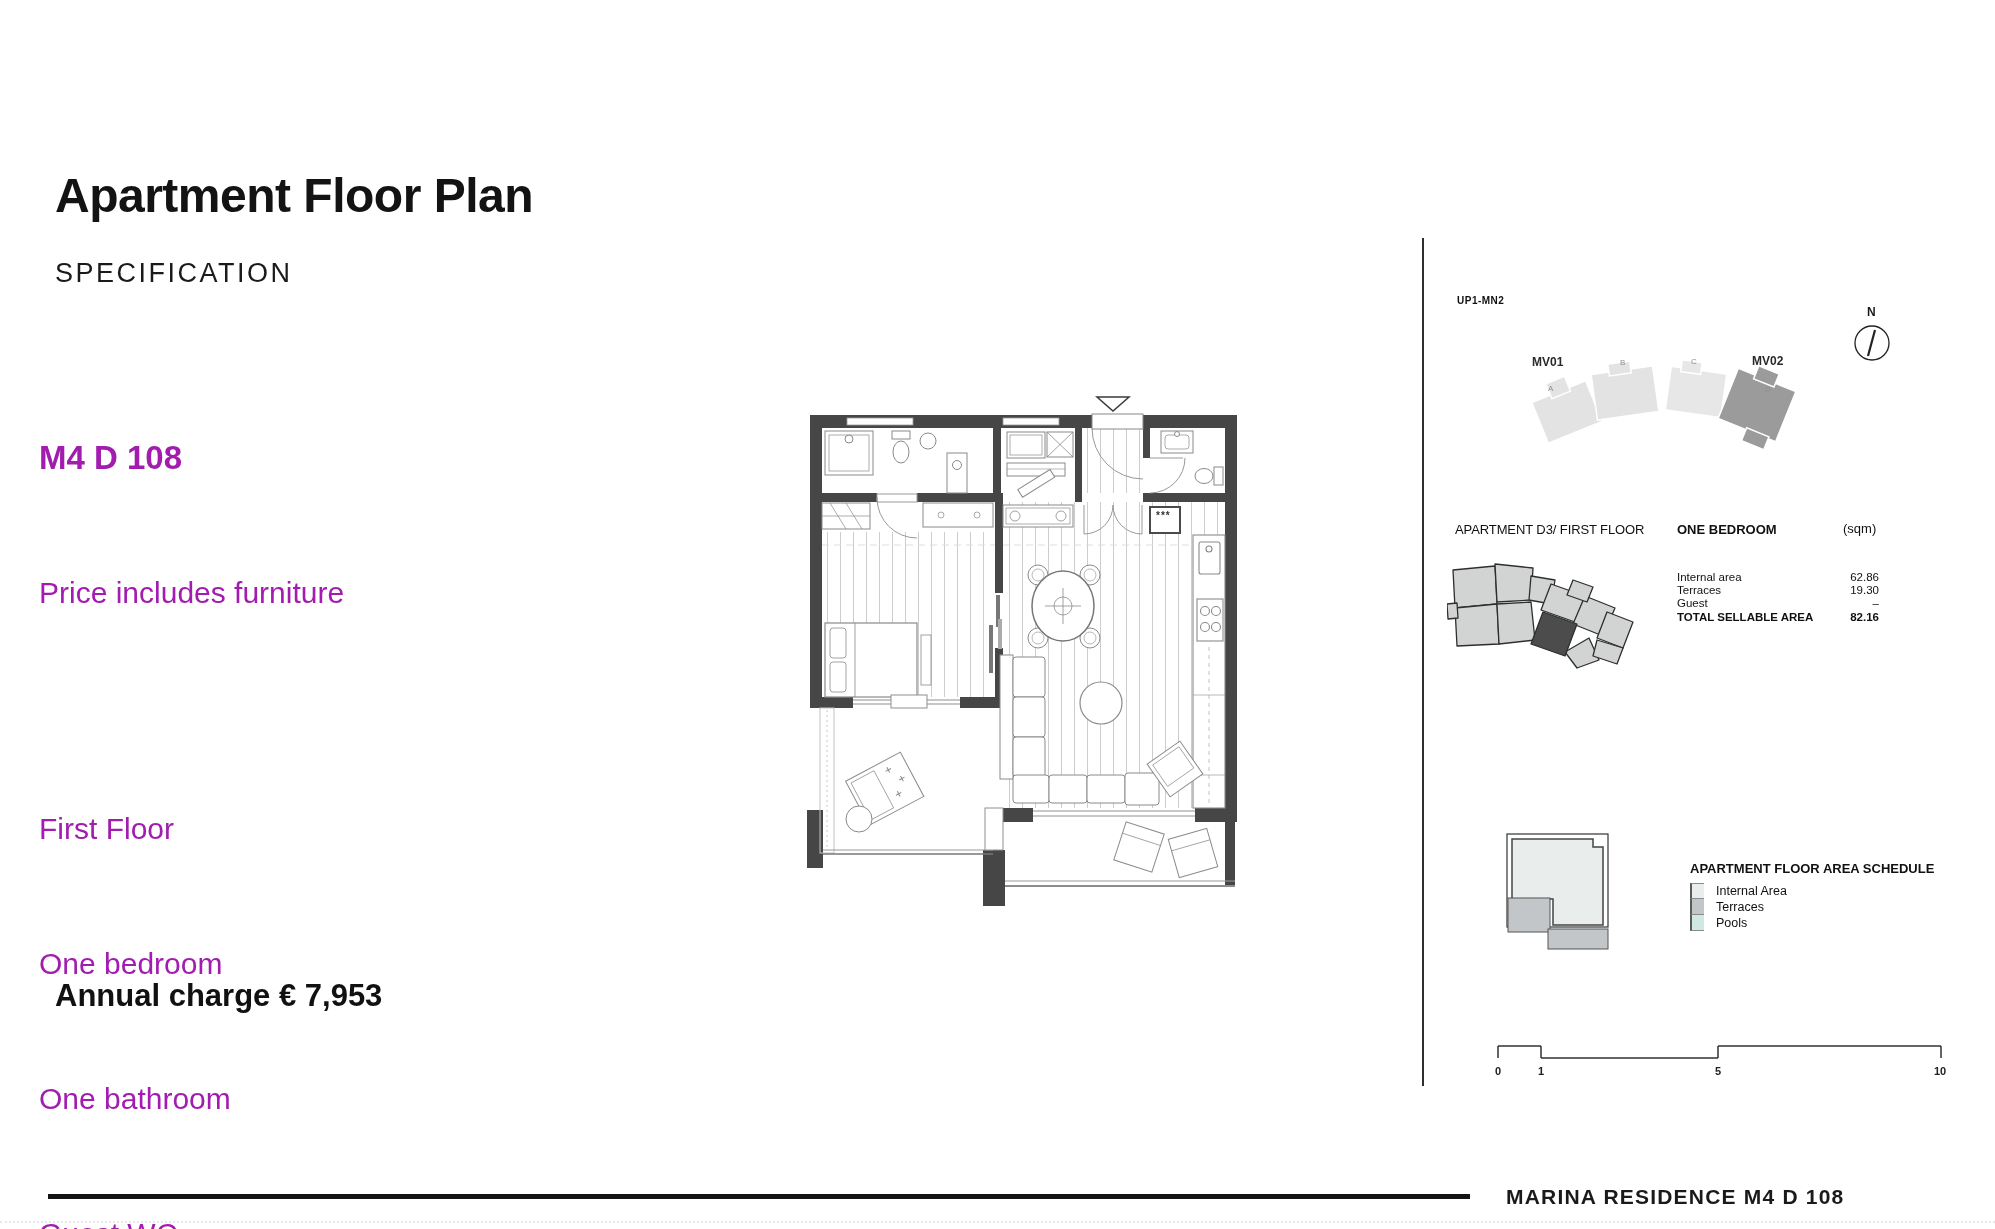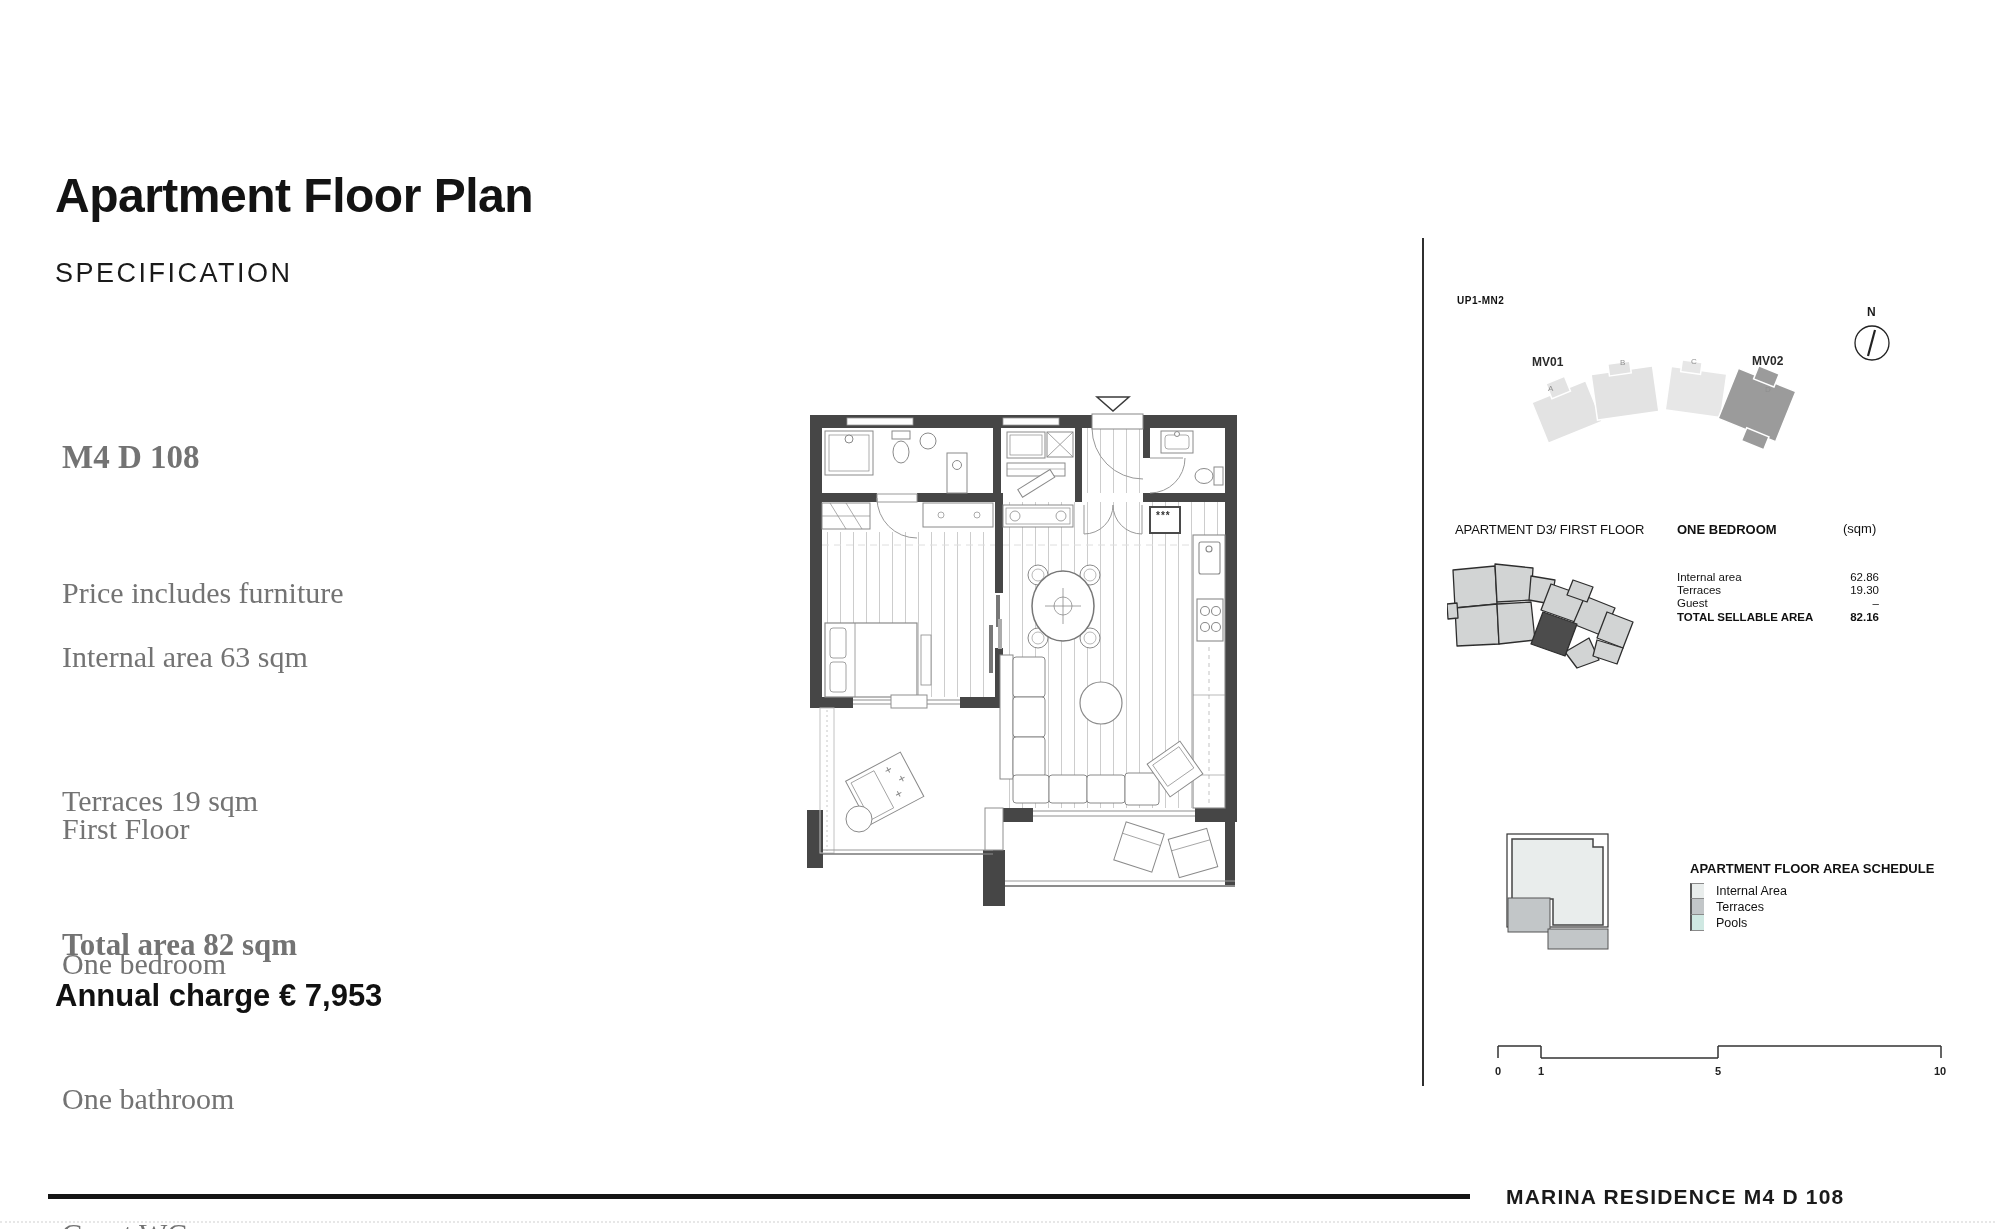--- a/index.html
+++ b/index.html
@@ -2,21 +2,21 @@
 <html><head>
 <meta charset="utf-8">
 <style>
   html,body{margin:0;padding:0;background:#fff;}
   #canvas{position:relative;width:1995px;height:1229px;background:#ffffff;overflow:hidden;
           font-family:"Liberation Sans",sans-serif;color:#111;}
   .abs{position:absolute;}
   
   .title{top:168px;left:55px;font-size:48px;font-weight:700;letter-spacing:-.5px;color:#131313;}
   .spec{top:258px;left:55px;font-size:27px;letter-spacing:2.5px;color:#1a1a1a;}
-  .blk{left:62px;font-size:30px;line-height:45px;color:#737373;white-space:pre;font-family:Liberation Serif, serif;}
+  .blk{left:39px;font-size:30px;line-height:45px;color:#a21caf;white-space:pre;}
   .blk1{top:345px;}
   .blk1 .big{font-size:33px;font-weight:700;}
   .blk2{top:537px;line-height:48px;}
   .blk2 .tot{font-weight:700;font-size:31px;}
   .blk3{top:716px;}
   .annual{top:978px;left:55px;font-size:31px;font-weight:700;}
   
   .divider{left:1422px;top:238px;width:2px;height:848px;background:#2f2f2f;}
   .up1{left:1457px;top:295px;font-size:10px;font-weight:700;letter-spacing:.5px;}
   .apt-head{left:1455px;top:522px;font-size:13px;font-weight:400;letter-spacing:-.1px;}
@@ -50,25 +50,20 @@
 <div id="canvas">
 
   <div class="abs title">Apartment Floor Plan</div>
   <div class="abs spec">SPECIFICATION</div>
 
   <div class="abs blk blk1">
     <div class="big">M4 D 108</div>
     <div>Price includes furniture</div>
   </div>
 
-  <div class="abs blk blk2">
-    <div>Internal area 63 sqm</div>
-    <div>Terraces 19 sqm</div>
-    <div class="tot">Total area 82 sqm</div>
-  </div>
 
   <div class="abs blk blk3">
     <div>First Floor</div>
     <div>One bedroom</div>
     <div>One bathroom</div>
     <div>Guest WC</div>
     
   </div>
 
   <div class="abs annual">Annual charge € 7,953</div>

